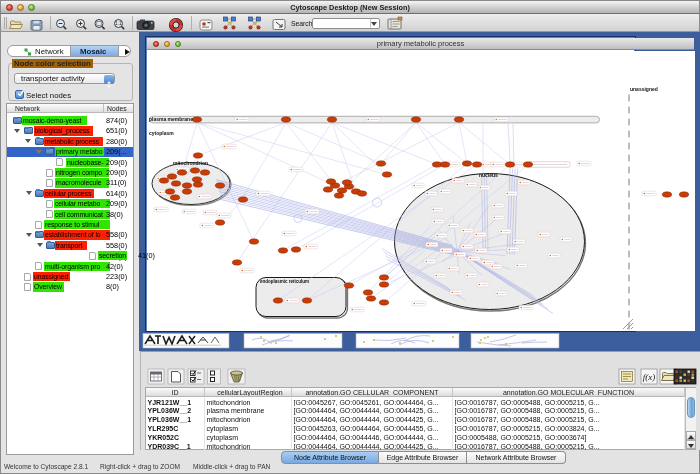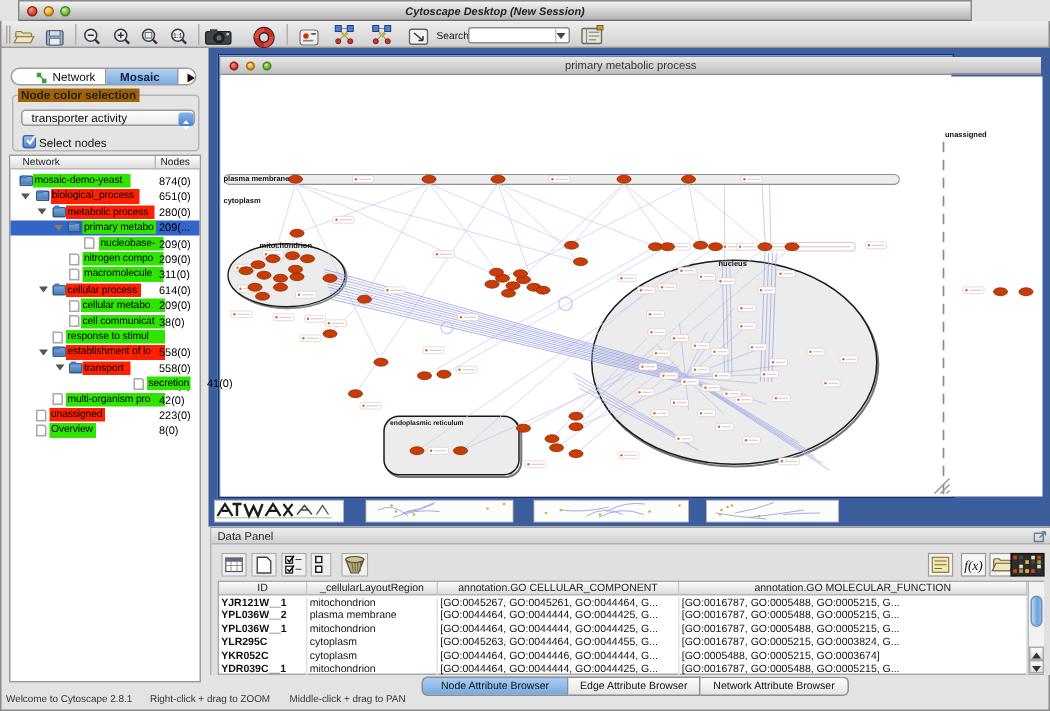--- a/index.html
+++ b/index.html
@@ -1,18 +1,18 @@
 <!DOCTYPE html>
 <html><head><meta charset="utf-8">
 <style>
 *{margin:0;padding:0;box-sizing:border-box;}
 html,body{width:700px;height:474px;overflow:hidden;}
 body{font-family:"Liberation Sans",sans-serif;background:#e3e3e3;position:relative;}
 .abs{position:absolute;}
-#titlebar{left:12px;top:0;width:636px;height:14px;background:linear-gradient(#f5f5f5,#cfcfcf 55%,#b4b4b4);border-bottom:1px solid #6f6f6f;border-top:1px solid #8a8a8a;border-left:1px solid #8a8a8a;border-right:1px solid #8a8a8a;font-style:italic;}
+#titlebar{left:0;top:0;width:700px;height:14px;background:linear-gradient(#f5f5f5,#cfcfcf 55%,#b4b4b4);border-bottom:1px solid #6f6f6f;border-top:1px solid #8a8a8a;border-left:1px solid #8a8a8a;border-right:1px solid #8a8a8a;}
 #titlebar .t{width:100%;text-align:center;font-size:7.3px;font-weight:bold;color:#222;line-height:14px;}
 .light{position:absolute;width:7px;height:7px;border-radius:50%;top:3px;}
 #toolbar{left:0;top:14px;width:700px;height:18px;background:linear-gradient(#ededed,#d2d2d2);border-bottom:1px solid #979797;border-left:1px solid #8a8a8a;border-right:1px solid #8a8a8a;}
 .tsep{position:absolute;top:2px;width:1px;height:14px;background:#b0b0b0;}
 #cp{left:0;top:32px;width:139px;height:424px;background:#e4e4e4;border-left:1px solid #8a8a8a;z-index:5;}
 #cphead{left:0;top:0;width:139px;height:11px;background:linear-gradient(#eaeaea,#d0d0d0);border-bottom:1px solid #b0b0b0;}
 #cphead span{font-size:7.5px;color:#222;position:absolute;left:5px;top:1px;}
 #tree{left:5px;top:71px;width:128px;height:352px;background:#fff;border:1px solid #9a9a9a;}
 #treehead{position:absolute;left:0;top:0;width:126px;height:9px;background:linear-gradient(#fdfdfd,#dedede);border-bottom:1px solid #b8b8b8;font-size:6.8px;color:#222;}
 .trow{position:absolute;left:0;width:126px;height:10.4px;font-size:6.9px;letter-spacing:-0.1px;color:#000;}
@@ -663,21 +663,21 @@
         <rect x="0.5" y="0.5" width="3" height="3" fill="#3aa03a"></rect>
         <rect x="4" y="4.5" width="3" height="3" fill="#3aa03a"></rect>
         <line x1="2" y1="2" x2="6" y2="6" stroke="#3aa03a" stroke-width="0.8"></line>
       </svg>
       <span class="abs" style="left:27px;top:0;font-size:7.8px;line-height:11.5px;color:#111;">Network</span>
       <span class="abs" style="left:72px;top:0;font-size:7.8px;font-weight:bold;line-height:11.5px;color:#102040;">Mosaic</span>
       <div class="abs" style="left:117px;top:2.8px;width:0;height:0;border-top:3px solid transparent;border-bottom:3px solid transparent;border-left:5px solid #111;"></div>
     </div>
     <div class="abs" style="left:7px;top:31px;width:125px;height:38px;border:1px solid #b5b5b5;border-radius:3px;"></div>
     <span class="abs" style="left:11px;top:27px;font-size:7.8px;font-weight:bold;color:#222;background:#a16207;padding:0 2px;">Node color selection</span>
-    <div class="abs" style="left:13px;top:41px;width:116px;height:10.5px;background:linear-gradient(#fff,#e9e9e9);border:1px solid #9a9a9a;border-radius:3px;">
+    <div class="abs" style="left:13px;top:41px;width:101px;height:10.5px;background:linear-gradient(#fff,#e9e9e9);border:1px solid #9a9a9a;border-radius:3px;">
       <span class="abs" style="left:6px;top:0;font-size:7.8px;line-height:10px;color:#111;">transporter activity</span>
       <div class="abs" style="right:0.5px;top:0.5px;width:10px;height:9px;background:linear-gradient(#8ab5ec,#4a82d0);border-radius:2px;"><svg width="10" height="9">
           <path d="M5 1.2 L7.2 3.6 L2.8 3.6 Z" fill="#fff"></path>
           <path d="M5 7.8 L7.2 5.4 L2.8 5.4 Z" fill="#fff"></path>
         </svg></div>
     </div>
     <div class="abs" style="left:14px;top:58px;width:8.5px;height:8.5px;background:linear-gradient(#9cc0ee,#4f86d2);border:1px solid #3a66a8;border-radius:2px;">
       <svg width="9" height="9" style="position:absolute;left:-0.5px;top:-2px">
         <path d="M2 4.5 L4 6.5 L7.5 1.5" stroke="#fff" stroke-width="1.4" fill="none"></path>
       </svg>
@@ -776,27 +776,20 @@
         <div class="tnum" style="color:#000;">223(0)</div>
       </div>
       <div class="trow" style="top:177.9px;">
         <div class="page" style="left:17px;"></div>
         <div class="tlab" style="left:26px;width:31px;background:#2fe500;">Overview</div>
         <div class="tnum" style="color:#000;">8(0)</div>
       </div>
     </div>
   </div>
 <div class="abs" id="dp">
-    <div id="dphead">
-      <span>Data Panel</span>
-      <svg class="abs" style="left:548px;top:2px" width="9" height="8">
-        <rect x="0.5" y="1.5" width="6" height="5.5" fill="none" stroke="#6a7d96" stroke-width="1"></rect>
-        <path d="M4 4.5 L8 0.5 M8 0.5 L5.5 0.5 M8 0.5 L8 3" stroke="#6a7d96" stroke-width="0.9" fill="none"></path>
-      </svg>
-    </div>
     <svg class="abs" style="left:0;top:12px" width="559" height="23" viewBox="0 0 559 23">
       <rect x="7" y="5" width="16" height="15" fill="#f0f0f0" stroke="#aaa" stroke-width="0.7"></rect>
       <rect x="9.5" y="8" width="11" height="9" fill="#fff" stroke="#555" stroke-width="0.8"></rect>
       <rect x="9.5" y="8" width="11" height="2.5" fill="#667"></rect>
       <line x1="9.5" y1="13" x2="20.5" y2="13" stroke="#888" stroke-width="0.6"></line>
       <line x1="13" y1="10.5" x2="13" y2="17" stroke="#888" stroke-width="0.6"></line>
       <line x1="17" y1="10.5" x2="17" y2="17" stroke="#888" stroke-width="0.6"></line>
       <rect x="27" y="5" width="16" height="15" fill="#f0f0f0" stroke="#aaa" stroke-width="0.7"></rect>
       <path d="M30.5 7.5 L37 7.5 L39.5 10 L39.5 18 L30.5 18 Z" fill="#fff" stroke="#444" stroke-width="0.9"></path>
       <rect x="47" y="5" width="16" height="15" fill="#f0f0f0" stroke="#aaa" stroke-width="0.7"></rect>

